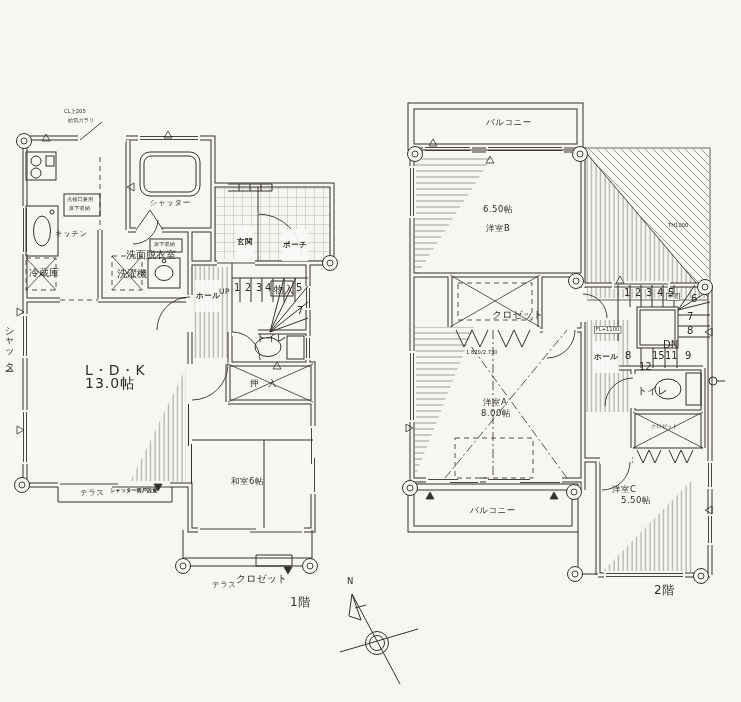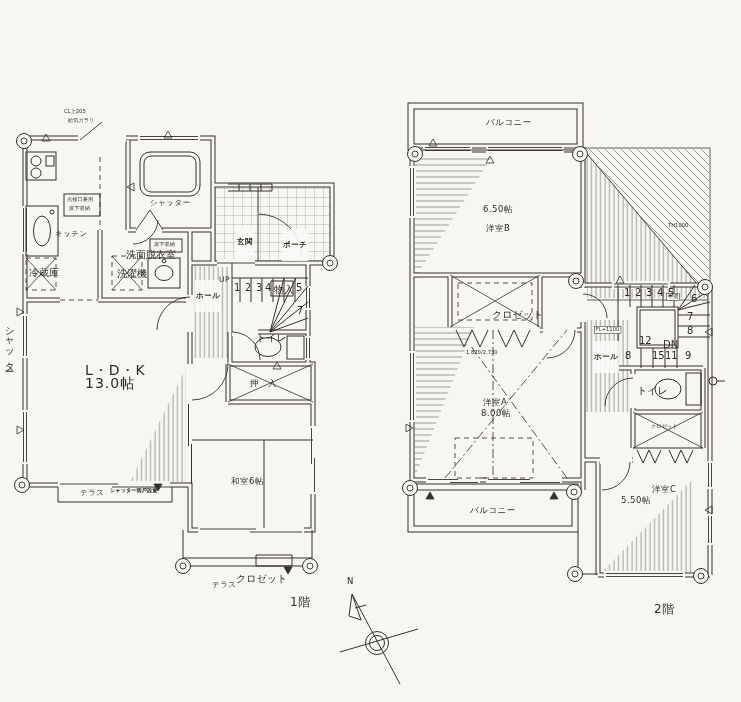--- a/index.html
+++ b/index.html
@@ -259,21 +259,21 @@
 <div class="lb t7" style="left:55px;top:230px">キッチン</div>
 <div class="lb t5" style="left:67px;top:197px">点検口兼用</div>
 <div class="lb t5" style="left:69px;top:206px">床下収納</div>
 <div class="lb t6" style="left:29px;top:268px">冷蔵庫</div>
 <div class="lb t6" style="left:126px;top:250px">洗面脱衣室</div>
 <div class="lb t6" style="left:117px;top:269px">洗濯機</div>
 <div class="lb t5" style="left:154px;top:242px">床下収納</div>
 <div class="lb t7 wh" style="left:236px;top:226px">玄関</div>
 <div class="lb t7 wh" style="left:282px;top:229px">ポーチ</div>
 <div class="lb t7 wh" style="left:195px;top:280px">ホール</div>
-<div class="lb t7" style="left:219px;top:276px">UP</div>
+<div class="lb t7" style="left:219px;top:288px">UP</div>
 <div class="lb t6" style="left:234px;top:283px">1</div>
 <div class="lb t6" style="left:245px;top:283px">2</div>
 <div class="lb t6" style="left:256px;top:283px">3</div>
 <div class="lb t6" style="left:265px;top:283px">4</div>
 <div class="lb t6" style="left:296px;top:283px">5</div>
 <div class="lb t6" style="left:297px;top:306px">7</div>
 <div class="lb t6" style="left:274px;top:285px">物入</div>
 <div class="lb t6" style="left:256px;top:333px">トイレ</div>
 <div class="lb t10" style="left:85px;top:363px">L・D・K</div>
 <div class="lb t10" style="left:85px;top:376px">13.0帖</div>
@@ -302,23 +302,23 @@
 <div class="lb t6" style="left:635px;top:288px">2</div>
 <div class="lb t6" style="left:646px;top:288px">3</div>
 <div class="lb t6" style="left:657px;top:288px">4</div>
 <div class="lb t6" style="left:668px;top:288px">5</div>
 <div class="lb t6" style="left:691px;top:294px">6</div>
 <div class="lb t6" style="left:687px;top:312px">7</div>
 <div class="lb t6" style="left:687px;top:326px">8</div>
 <div class="lb t6" style="left:685px;top:351px">9</div>
 <div class="lb t6" style="left:665px;top:351px">11</div>
 <div class="lb t6" style="left:652px;top:351px">15</div>
-<div class="lb t6" style="left:639px;top:336px">12</div>
+<div class="lb t6" style="left:639px;top:362px">12</div>
 <div class="lb t6" style="left:625px;top:351px">8</div>
 <div class="lb t6" style="left:637px;top:386px">トイレ</div>
 <div class="lb t5" style="left:651px;top:424px">クロゼット</div>
-<div class="lb t8" style="left:652px;top:485px">洋室C</div>
+<div class="lb t8" style="left:612px;top:485px">洋室C</div>
 <div class="lb t8" style="left:621px;top:496px">5.50帖</div>
 <div class="lb t8" style="left:470px;top:506px">バルコニー</div>
-<div class="lb t11" style="left:654px;top:603px">2階</div>
+<div class="lb t11" style="left:654px;top:584px">2階</div>
 <div class="lb t8" style="left:347px;top:577px">N</div>
 
 </div>
 
 </body></html>

